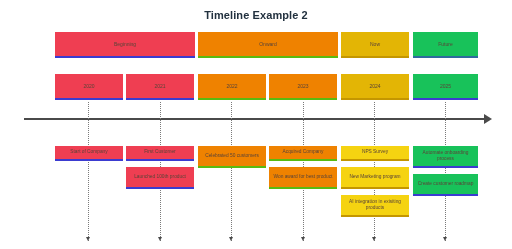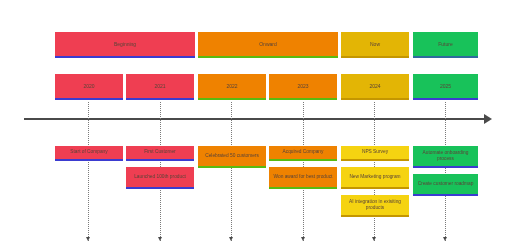--- a/index.html
+++ b/index.html
@@ -92,20 +92,21 @@
     border-left: 2.5px solid transparent;
     border-right: 2.5px solid transparent;
     border-top: 4px solid #4a4a4a;
   }
 </style>
 </head>
 <body>
 
 <div id="stage">
 
+  <div id="title">Timeline Example 2</div>
 
   <div id="phase-row">
       <div class="bar phase-bar" style="left: 55px; top: 32px; width: 140px; background: rgb(239, 62, 82); border-bottom: 2px solid rgb(59, 59, 208);">Beginning</div>
       <div class="bar phase-bar" style="left: 198px; top: 32px; width: 140px; background: rgb(239, 130, 0); border-bottom: 2px solid rgb(90, 186, 17);">Onward</div>
       <div class="bar phase-bar" style="left: 341px; top: 32px; width: 68px; background: rgb(227, 181, 5); border-bottom: 2px solid rgb(196, 150, 0);">Now</div>
       <div class="bar phase-bar" style="left: 413px; top: 32px; width: 65px; background: rgb(24, 194, 90); border-bottom: 2px solid rgb(46, 106, 158);">Future</div>
     </div>
   <div id="year-row">
       <div class="bar year-bar" style="left: 55px; top: 74px; width: 68px; background: rgb(239, 62, 82); border-bottom: 2px solid rgb(59, 59, 208);">2020</div>
       <div class="bar year-bar" style="left: 126px; top: 74px; width: 68px; background: rgb(239, 62, 82); border-bottom: 2px solid rgb(59, 59, 208);">2021</div>

